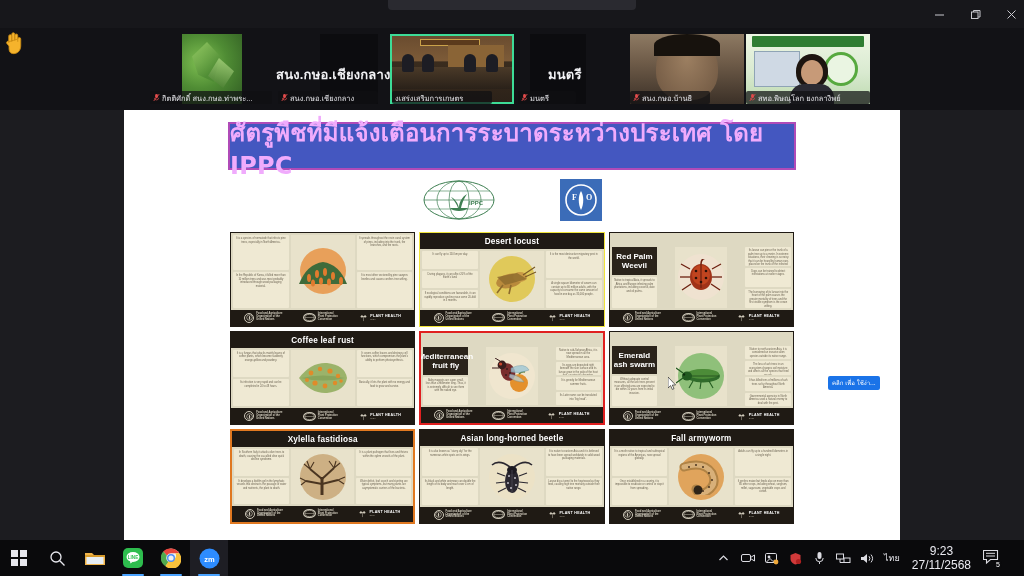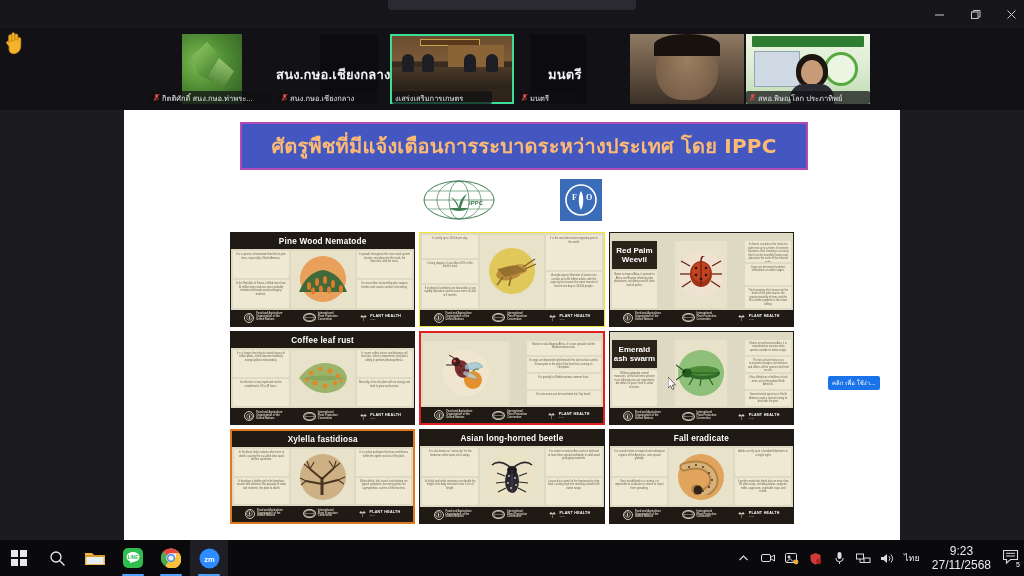--- a/index.html
+++ b/index.html
@@ -166,24 +166,23 @@
   }
   #slide-inner{
     position:absolute; left:104px; top:12px; width:568px; height:406px;
     background:#ffffff;
   }
   #slide-title{
     position:absolute; left:0; top:0; width:568px; height:48px;
     background:#4457c0;
     border:2px solid #b04bb8;
     display:flex; align-items:center; justify-content:center;
-    color:#fdba74; font-size:20px; font-weight:bold;
+    color:#f0abfc; font-size:24px; font-weight:bold;
     font-family:"DejaVu Sans","Liberation Sans",sans-serif;
     letter-spacing:.2px;
-    margin-left:12px;
   }
   #logos{
     position:absolute; left:0; top:52px; width:568px; height:52px;
     display:flex; align-items:center; justify-content:center; gap:64px;
   }
   #ippc-logo{ width:74px; height:44px; }
   #fao-logo{ width:42px; height:42px; background:#3b6cb8;
     display:flex; align-items:center; justify-content:center; }
 
   
@@ -239,21 +238,21 @@
   }
   .fitem{ display:flex; align-items:center; gap:2px; }
   .fitem .ftxt{ color:#d8d3c4; font-size:2.6px; line-height:1.15; }
   .fitem .ftxt b{ display:block; font-weight:bold; }
   .fseal{ width:10px; height:10px; border-radius:50%;
     border:1px solid #cfc9ba; display:flex; align-items:center; justify-content:center; }
   .ph-txt{ color:#ffffff; font-size:3.6px; font-weight:bold; letter-spacing:.3px; }
   .ph-sub{ color:#9a9486; font-size:2.4px; }
 
   
-  .card.left-title .card-body{ padding-top:8px;gap:18px; }
+  .card.left-title .card-body{ padding-top:14px;gap:18px; }
   .card .title-inline{
     background:#2a231a; color:#fff; font-weight:bold;
     font-size:8px; text-align:center; padding:5px 2px;
     display:flex; align-items:center; justify-content:center;
   }
 
   
   #cursor{ position:absolute; left:668px; top:376px; width:9px; height:13px; }
 
   
@@ -274,21 +273,21 @@
     width:38px; height:36px; position:relative;
     display:flex; align-items:center; justify-content:center;
   }
   .tb-item.active{ background:#1e1e24; }
   .tb-item .underline{
     position:absolute; bottom:0; left:8px; width:22px; height:2px;
     background:#4aa3ff; border-radius:1px;
   }
   #tb-right{
     margin-left:auto; display:flex; align-items:center;
-    gap:9px; padding-right:4px; height:36px;
+    gap:9px; padding-right:24px; height:36px;
     color:#dcdce2;
   }
   .tray-ico{ width:15px; height:15px; display:flex; align-items:center; justify-content:center; }
   #tray-lang{ font-size:9px; color:#e4e4ea; font-family:"DejaVu Sans",sans-serif; }
   #clock{ text-align:center; line-height:1.18; font-size:12px; color:#eaeaf0; padding:0 3px; }
   #notif{ position:relative; width:17px; height:17px; }
   #notif .cnt{
     position:absolute; right:-2px; bottom:-2px;
     background:#0a0a0c; color:#fff; font-size:7px;
     border-radius:7px; padding:0 2px; line-height:9px;
@@ -403,29 +402,39 @@
       <div class="namebar" style="width:58px">
         <svg class="mute-icon" viewBox="0 0 10 12">
           <rect x="3" y="1" width="4" height="6" rx="2" fill="#e04b4b"></rect>
           <path d="M2 6.5a3 3 0 006 0" fill="none" stroke="#e04b4b" stroke-width="1"></path>
           <line x1="1" y1="11" x2="9" y2="1" stroke="#e04b4b" stroke-width="1.2"></line>
         </svg>
         <span class="nm">มนตรี</span>
       </div>
     </div>
 
+    <div class="tile" style="left:630px;width:114px;top:6px;height:70px;pointer-events:none;">
+      <div class="namebar" style="width:80px">
+        <svg class="mute-icon" viewBox="0 0 10 12">
+          <rect x="3" y="1" width="4" height="6" rx="2" fill="#e04b4b"></rect>
+          <path d="M2 6.5a3 3 0 006 0" fill="none" stroke="#e04b4b" stroke-width="1"></path>
+          <line x1="1" y1="11" x2="9" y2="1" stroke="#e04b4b" stroke-width="1.2"></line>
+        </svg>
+        <span class="nm">สนง.กษอ.บ้านธิ</span>
+      </div>
+    </div>
 
     <div class="tile" style="left:746px;width:124px;top:6px;height:70px;pointer-events:none;">
       <div class="namebar" style="width:124px">
         <svg class="mute-icon" viewBox="0 0 10 12">
           <rect x="3" y="1" width="4" height="6" rx="2" fill="#e04b4b"></rect>
           <path d="M2 6.5a3 3 0 006 0" fill="none" stroke="#e04b4b" stroke-width="1"></path>
           <line x1="1" y1="11" x2="9" y2="1" stroke="#e04b4b" stroke-width="1.2"></line>
         </svg>
-        <span class="nm">สทอ.พิษณุโลก ประภาทิพย์</span>
+        <span class="nm">สทอ.พิษณุโลก ยงกลางิพย์</span>
       </div>
     </div>
 
     <div class="bigname" style="left:276px;top:36px;">สนง.กษอ.เชียงกลาง</div>
     <div class="bigname" style="left:548px;top:36px;">มนตรี</div>
   </div>
 
   <div id="slide">
     <div id="slide-inner">
 
@@ -449,21 +458,20 @@
             <text x="9" y="18" font-size="8" fill="#fff" font-family="Liberation Serif, serif" font-weight="bold">F</text>
             <text x="23" y="18" font-size="8" fill="#fff" font-family="Liberation Serif, serif" font-weight="bold">O</text>
             <path d="M18 9 C15 14 15 22 18 28 C21 22 21 14 18 9 Z" fill="#ffffff"></path>
           </svg>
         </div>
       </div>
 
       <div id="cards">
 
         <div class="card">
-          <div class="card-title">Pine Wood Nematode</div>
           <div class="card-body">
             <div class="col">
               <div class="blurb">It is a species of nematode that infects pine trees, especially in North America.</div>
               <div class="blurb">In the Republic of Korea, it killed more than 10 million trees and was most probably introduced through wood packaging material.</div>
             </div>
             <div class="art">
               <div class="disc" style="background:#e8a05a"></div>
               <svg class="subject" width="52" height="34" viewBox="0 0 52 34">
                 <path d="M2 30 Q10 10 26 8 Q42 10 50 30 Z" fill="#3f6b3a"></path>
                 <g fill="#e07b2e">
@@ -518,20 +526,21 @@
                 </div>
               <div>
                   <div class="ph-txt">PLANT HEALTH</div>
                   <div class="ph-sub">2020</div>
                 </div>
             </div>
           </div>
         </div>
 
         <div class="card hl-yellow">
+          <div class="card-title">Desert locust</div>
           <div class="card-body">
             <div class="col">
               <div class="blurb">It can fly up to 150 km per day.</div>
               <div class="blurb">During plagues, it can affect 20% of the Earth's land.</div>
               <div class="blurb">If ecological conditions are favourable, it can rapidly reproduce and increase some 20-fold in 3 months.</div>
             </div>
             <div class="art">
               <div class="disc" style="background:#e0c95a"></div>
               <svg class="subject" width="50" height="32" viewBox="0 0 50 32">
                 <ellipse cx="22" cy="18" rx="13" ry="7" fill="#b98a3c" transform="rotate(-12 22 18)"></ellipse>
@@ -729,20 +738,24 @@
               <div>
                   <div class="ph-txt">PLANT HEALTH</div>
                   <div class="ph-sub">2020</div>
                 </div>
             </div>
           </div>
         </div>
 
         <div class="card hl-red left-title">
           <div class="card-body" style="flex:1 1 auto">
+            <div class="col">
+              <div class="title-inline">Mediterranean fruit fly</div>
+              <div class="blurb">Baby maggots are super small, less than a millimeter long. Thus, it is extremely difficult to see them with the naked eye.</div>
+            </div>
             <div class="art">
               <div class="disc" style="background:#f0e6cf"></div>
               <svg class="subject" width="48" height="36" viewBox="0 0 48 36">
                 <circle cx="31" cy="25" r="9" fill="#e4902c"></circle>
                 <path d="M31 16 q3 -3 6 -2" stroke="#5d7a33" stroke-width="1.4" fill="none"></path>
                 <ellipse cx="20" cy="14" rx="7" ry="9" fill="#7a2d2d" transform="rotate(-20 20 14)"></ellipse>
                 <circle cx="14" cy="7" r="4.4" fill="#3a1d1d"></circle>
                 <circle cx="12.6" cy="6" r="1.6" fill="#c8452e"></circle>
                 <g fill="#3a1d1d">
                     <circle cx="19" cy="11" r="1"></circle>
@@ -1015,21 +1028,21 @@
                 </div>
               <div>
                   <div class="ph-txt">PLANT HEALTH</div>
                   <div class="ph-sub">2020</div>
                 </div>
             </div>
           </div>
         </div>
 
         <div class="card">
-          <div class="card-title">Fall eradicate</div>
+          <div class="card-title">Fall armyworm</div>
           <div class="card-body">
             <div class="col">
               <div class="blurb">It is a moth native to tropical and subtropical regions of the Americas, now spread globally.</div>
               <div class="blurb">Once established in a country, it is impossible to eradicate or control or stop it from spreading.</div>
             </div>
             <div class="art">
               <div class="disc" style="background:#e0a45c"></div>
               <svg class="subject" width="50" height="36" viewBox="0 0 50 36">
                 <path d="M8 8 Q28 2 36 14 Q42 26 30 33 Q22 36 20 30" stroke="#b08345" stroke-width="9" fill="none" stroke-linecap="round"></path>
                 <path d="M8 8 Q28 2 36 14 Q42 26 30 33 Q22 36 20 30" stroke="#d8b079" stroke-width="5" fill="none" stroke-linecap="round"></path>

